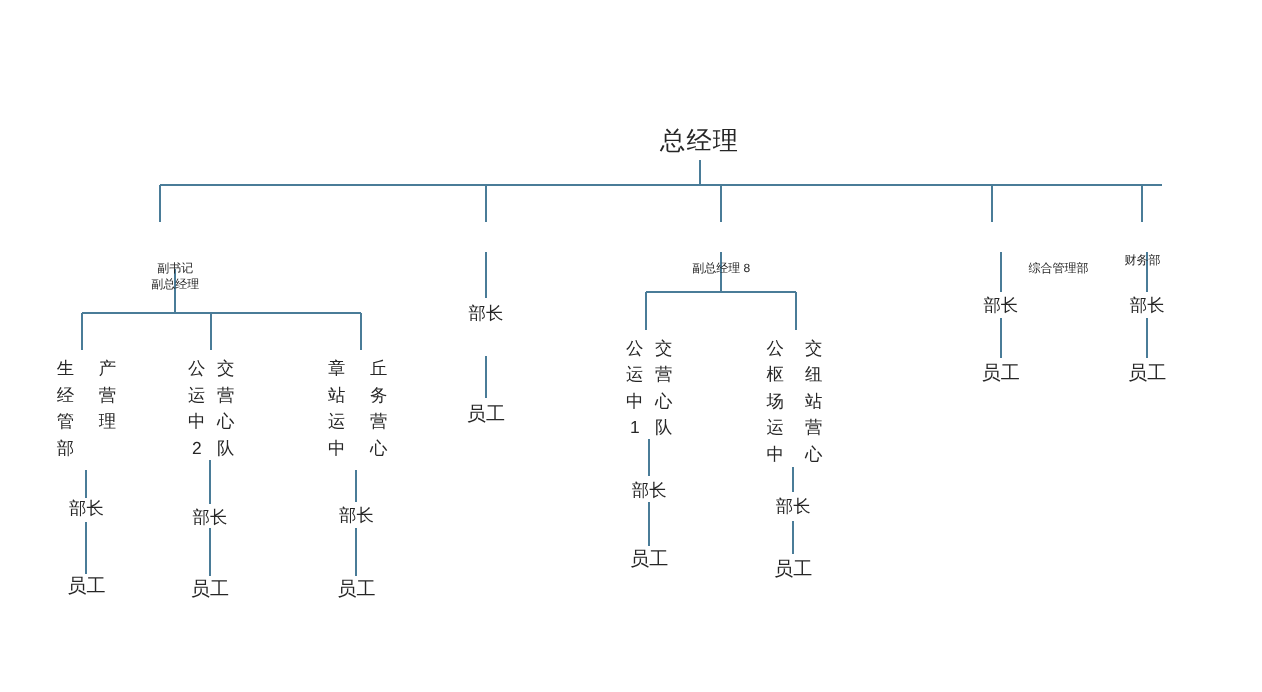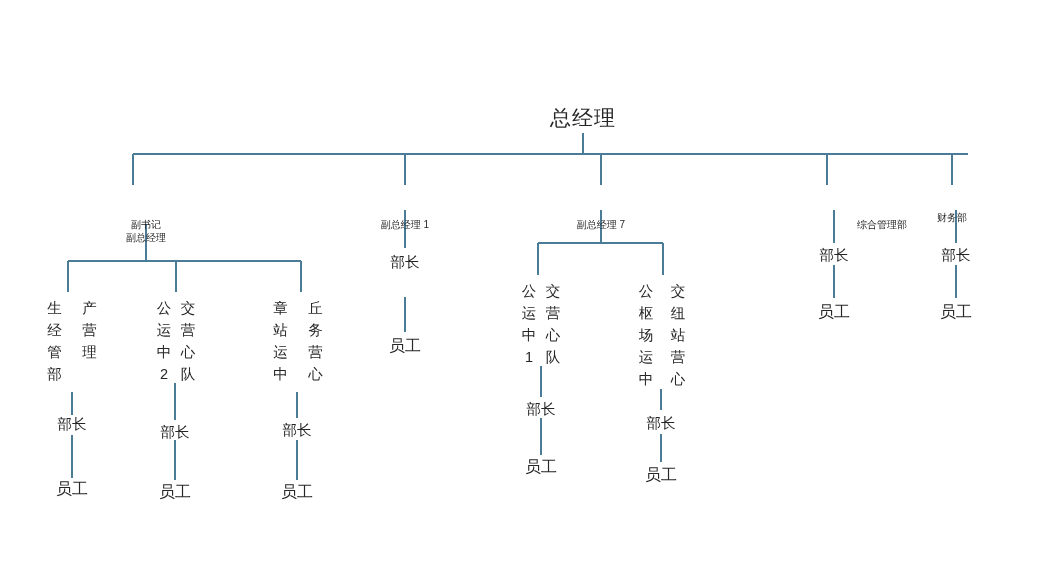--- a/index.html
+++ b/index.html
@@ -143,26 +143,23 @@
 
   <div class="node n-root" style="left:483px; top:104px; width:200px;">
     <span class="node-inner">总经理</span>
   </div>
 
   <div class="node n-l2" style="left:66px; top:190px; width:160px;">
     <span class="node-inner">副书记</span>
     <span class="line2">副总经理</span>
   </div>
 
-  <div class="node n-l2" style="left:325px; top:190px; width:160px;">
-    <span class="node-inner">副总经理 1</span>
-  </div>
 
   <div class="node n-l2" style="left:521px; top:190px; width:160px;">
-    <span class="node-inner">副总经理 7</span>
+    <span class="node-inner">副总经理 8</span>
   </div>
 
   <div class="node n-l2" style="left:747px; top:190px; width:160px;text-align:right;">
     <span class="node-inner">综合管理部</span>
   </div>
 
   <div class="node n-l2" style="left:872px; top:183px; width:160px;">
     <span class="node-inner">财务部</span>
   </div>
 

